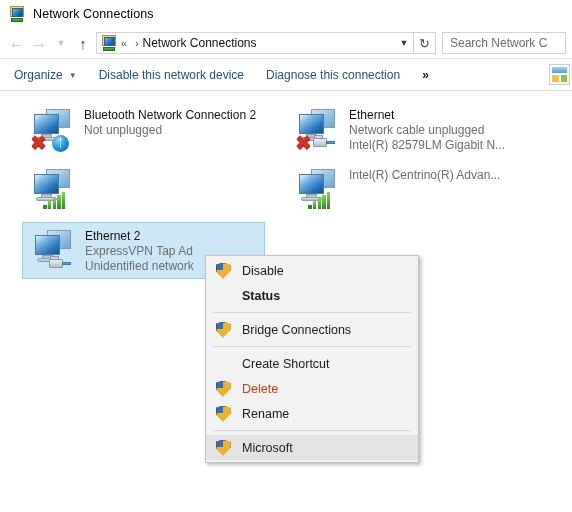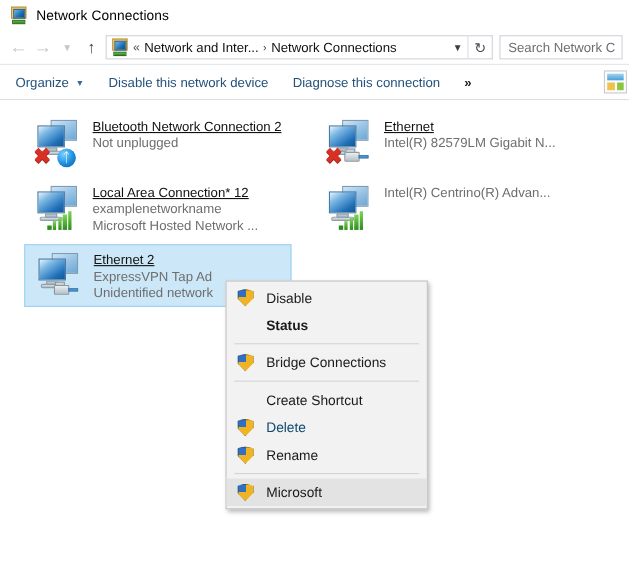--- a/index.html
+++ b/index.html
@@ -113,21 +113,21 @@
     width: 22px; height: 22px;
     border: 1px solid #cfd4da;
     border-left: none;
     background:#fff;
     display:flex; align-items:center; justify-content:center;
     color:#4a4a4a; font-size:13px;
     box-sizing:border-box;
     flex: 0 0 auto;
   }
   .searchbox {
-    width: 112px;
+    width: 124px;
     height: 22px;
     margin-left: 6px;
     border: 1px solid #cfd4da;
     background:#fff;
     box-sizing: border-box;
     display: flex;
     align-items: center;
     padding-left: 7px;
     flex: 0 0 auto;
     overflow: hidden;
@@ -304,37 +304,36 @@
     margin-left: 4px;
     padding-top: 1px;
     overflow: hidden;
     min-width: 0;
   }
   .conn-name {
     font-size: 12px;
     color: #111111;
     line-height: 15px;
     white-space: normal;
-    text-decoration: underline;
   }
   .conn-sub {
     font-size: 12px;
     color: #6e6e6e;
     line-height: 15px;
     white-space: nowrap;
     overflow: hidden;
   }
   .conn-sub.blank { color: transparent; }
 
   
   .ctxmenu {
     position: absolute;
     left: 205px;
     top: 255px;
-    width: 184px;
+    width: 214px;
     background: #f2f2f2;
     border: 1px solid #c4c4c4;
     box-shadow: 2px 2px 4px rgba(0,0,0,0.28);
     padding: 2px 0 2px 0;
     box-sizing: border-box;
     z-index: 50;
   }
   .mi {
     height: 25px;
     display: flex;
@@ -350,21 +349,21 @@
     flex: 0 0 auto;
     display:flex; align-items:center; justify-content:center;
   }
   .mi .lbl {
     font-size: 12.5px;
     color: #1a1a1a;
     margin-left: 8px;
     white-space: nowrap;
   }
   .mi.bold .lbl { font-weight: bold; }
-  .mi.disabled .lbl { color: #0c4a6e; }
+  .mi.disabled .lbl { color: #c2410c; }
   .msep {
     height: 1px;
     background: #d4d4d4;
     margin: 4px 7px 4px 7px;
   }
 
   
   .shield {
     width: 15px; height: 16px;
     position: relative;
@@ -404,21 +403,20 @@
   <div class="navbtn hist">▼</div>
   <div class="navbtn up">↑</div>
 
   <div class="crumbbox">
     <span class="netico">
       <span class="back"></span>
         <span class="mon"></span>
         <span class="base"></span>
     </span>
     <span class="crumb-sep">«</span>
-    <span class="crumb-text">Network and Inter...</span>
     <span class="crumb-chev">›</span>
     <span class="crumb-text">Network Connections</span>
     <span class="crumb-spacer"></span>
     <span class="crumb-drop">▼</span>
   </div>
   <div class="refreshbtn">↻</div>
 
   <div class="searchbox">
     <span class="ph">Search Network C</span>
   </div>
@@ -468,43 +466,39 @@
           <span class="monbase"></span>
         <span class="redx">✖</span>
         <span class="plugbadge">
           <span class="body"></span>
             <span class="pins"></span>
             <span class="cord"></span>
         </span>
       </div>
       <div class="conn-text">
         <div class="conn-name">Ethernet</div>
+        <div class="conn-sub">Network cable unplugged</div>
         <div class="conn-sub">Intel(R) 82579LM Gigabit N...</div>
       </div>
     </div>
 
     <div class="conn">
       <div class="conn-icons">
         <span class="mon2"></span>
           <span class="mon1"></span>
         <span class="monstand"></span>
           <span class="monbase"></span>
         <span class="bars">
           <span class="dot"></span>
             <i></i>
             <i></i>
             <i></i>
             <i></i>
             <i></i>
         </span>
-      </div>
-      <div class="conn-text">
-        <div class="conn-name">Local Area Connection* 12</div>
-        <div class="conn-sub">examplenetworkname</div>
-        <div class="conn-sub">Microsoft Hosted Network ...</div>
       </div>
     </div>
 
     <div class="conn">
       <div class="conn-icons">
         <span class="mon2"></span>
           <span class="mon1"></span>
         <span class="monstand"></span>
           <span class="monbase"></span>
         <span class="bars">

